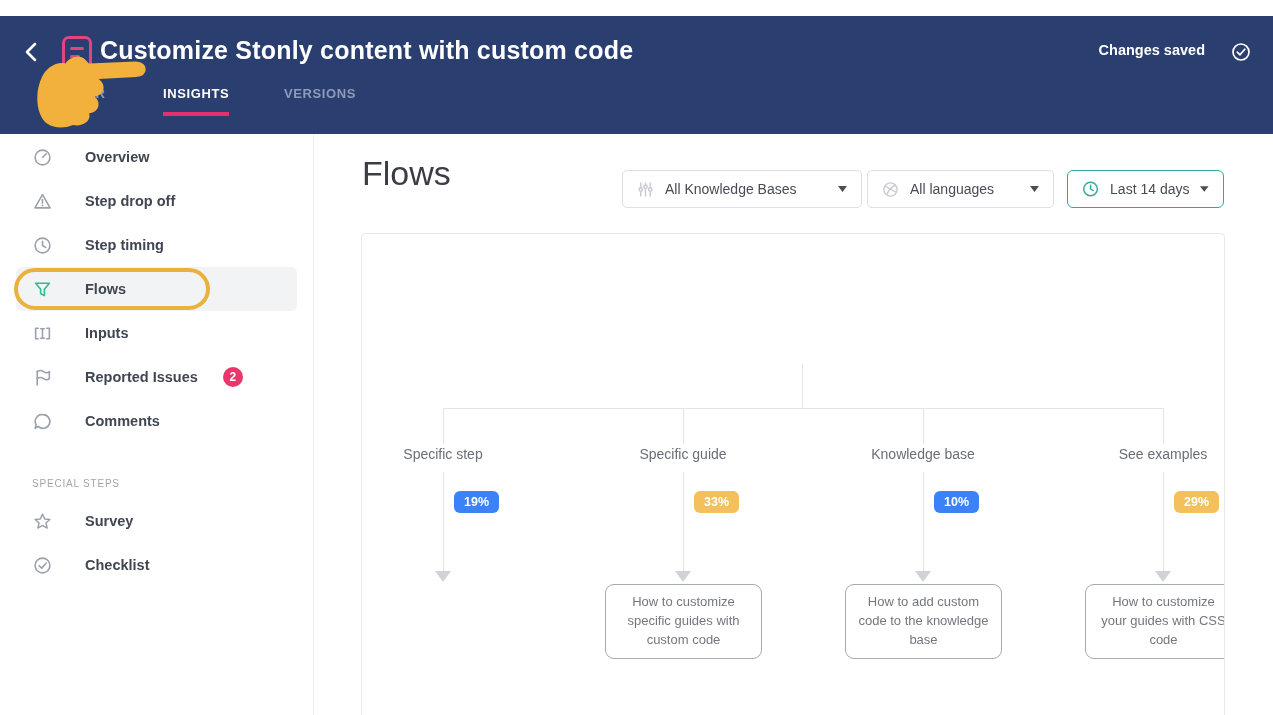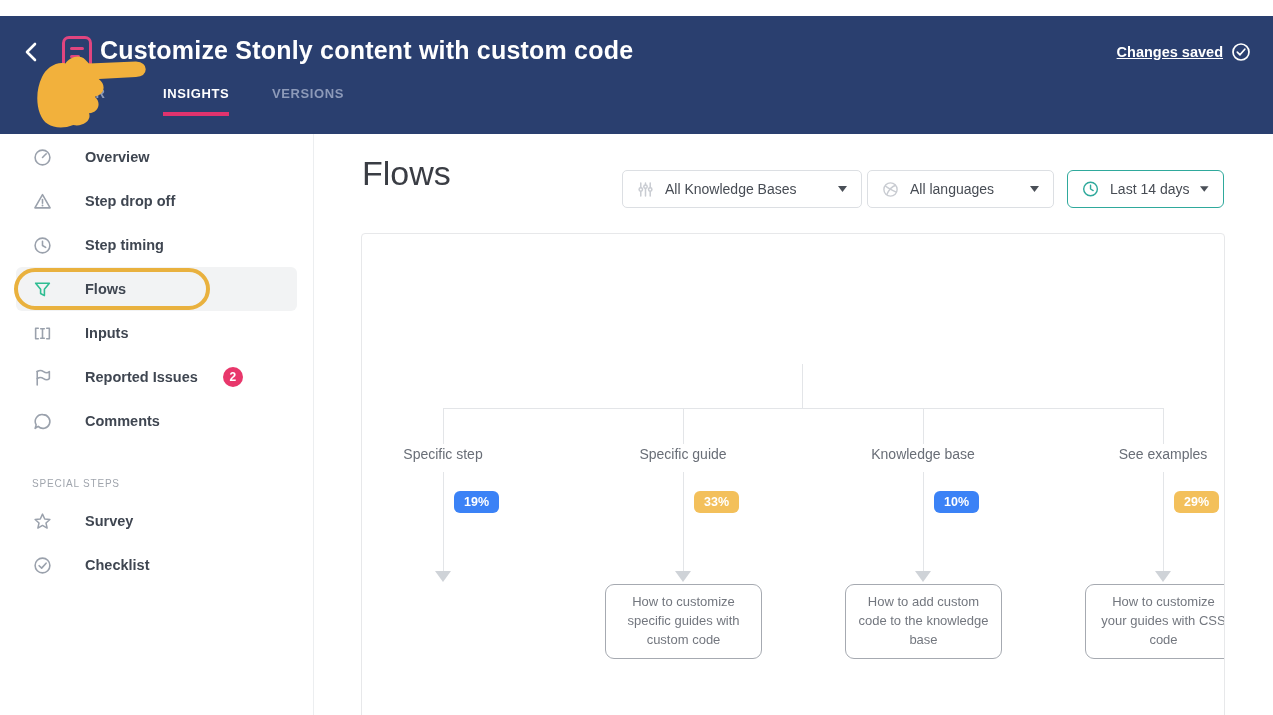--- a/index.html
+++ b/index.html
@@ -14,22 +14,22 @@
   .guide-icon i { position:absolute; left:5px; height:3px; background:#e0457f; border-radius:2px; }
   .guide-icon i.l1 { top:8px; width:14px; }
   .guide-icon i.l2 { top:16px; width:10px; }
   .hdr-title { position:absolute; left:100px; top:20px; color:#fff; font-size:25px; font-weight:600; letter-spacing:.2px; white-space:nowrap; }
   .tabs { position:absolute; left:0; top:70px; height:32px; }
   .tab { position:absolute; top:0; height:30px; font-size:13px; font-weight:700; letter-spacing:.6px;
     color:#8d9ab9; cursor:pointer; }
   .tab.active { color:#ffffff; border-bottom:4px solid #e0336e; padding-bottom:12px; }
   .tab-editor { left:53px; }
   .tab-insights { left:163px; }
-  .tab-versions { left:272px;text-align:right; }
-  .save-status { position:absolute; right:22px; top:26px; display:flex; align-items:center; gap:8px; color:#fff;text-decoration:underline; }
+  .tab-versions { left:284px;text-align:right; }
+  .save-status { position:absolute; right:22px; top:26px; display:flex; align-items:flex-start; gap:26px; color:#fff; }
   .save-status .txt { font-size:14.5px; font-weight:700; }
 
   
   .hand { position:absolute; left:28px; top:36px; width:118px; height:92px; z-index:9; pointer-events:none; }
 
   
   .sidebar { position:absolute; left:0; top:118px; width:314px; height:597px; background:#fff;
     border-right:1px solid #eceef0; padding-top:17px; z-index:2; }
   .side-item { position:relative; height:44px; display:flex; align-items:center; gap:33px;
     padding-left:32px; margin:0 16px 0 16px; padding-left:16px; cursor:pointer; border-radius:6px; }

